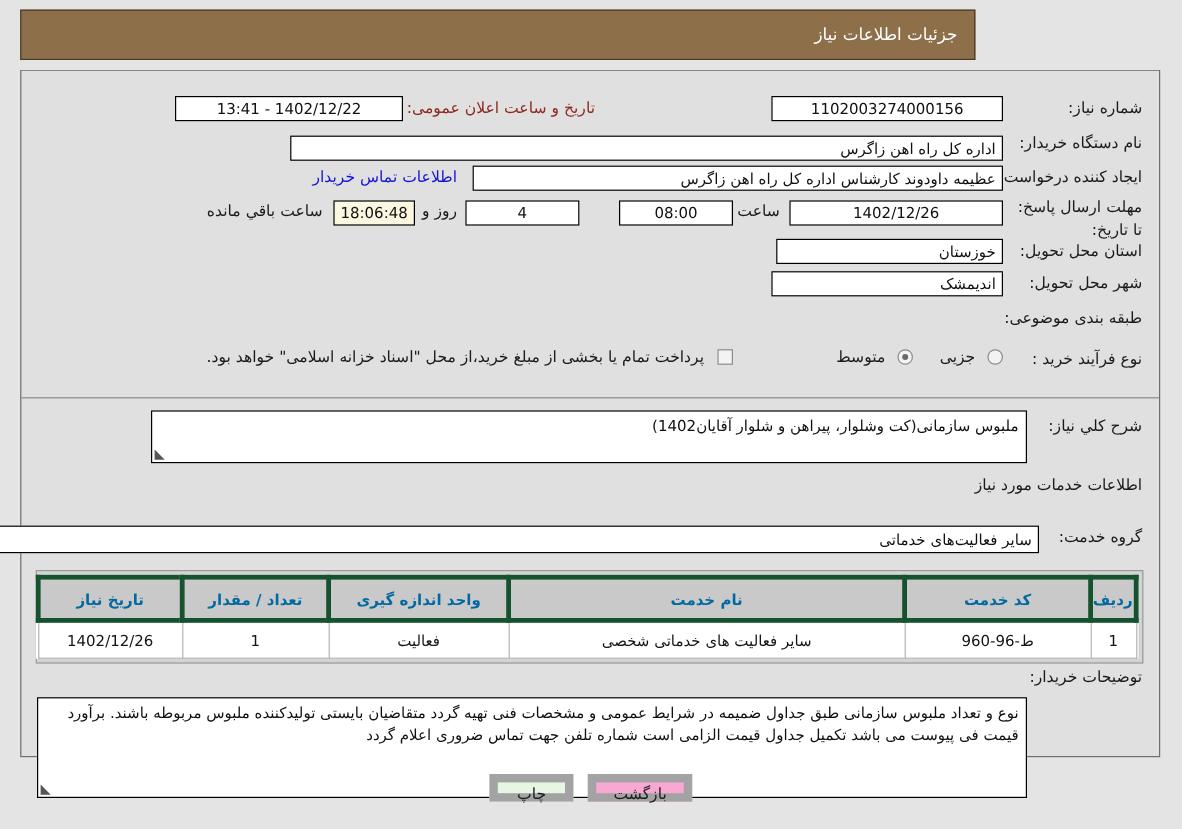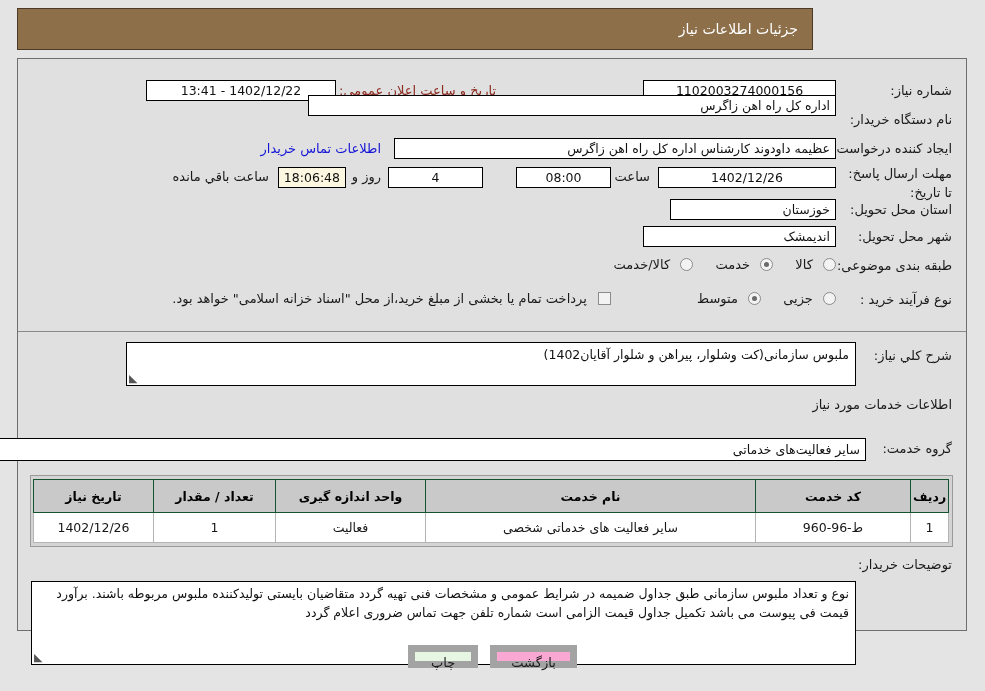--- a/index.html
+++ b/index.html
@@ -166,24 +166,24 @@
   
   table.grid {
     border-collapse: collapse;
     width: 915px;
     background: #ffffff;
     font-size: 12.5px;
     table-layout: fixed;
   }
   table.grid th {
     background: #c9c9c9;
-    border: 1px solid #14532d;
+    border: 4px solid #14532d;
     height: 30px;
     font-weight: bold;
-    color: #000000;
+    color: #0369a1;
     font-size: 12.5px;
   }
   table.grid td {
     border: 1px solid #b4b4b4;
     height: 27px;
     text-align: center;
     color: #161616;
     background: #ffffff;
   }
   .gridwrap {
@@ -249,56 +249,42 @@
 
   <div class="sec-top">
 
     <div class="abs lbl" style="right:14px; top:24px;">شماره نیاز:</div>
     <div class="abs fld" style="right:130px; top:21px; width:193px;">1102003274000156</div>
 
     <div class="abs lbl red" style="right:470px; top:24px;">تاریخ و ساعت اعلان عمومی:</div>
     <div class="abs fld" style="right:630px; top:21px; width:190px;">1402/12/22 - 13:41</div>
 
     <div class="abs lbl" style="right:14px; top:53px;">نام دستگاه خریدار:</div>
-    <div class="abs fld rt" style="right:130px; top:36px; width:528px;">اداره کل راه اهن زاگرس</div>
+    <div class="abs fld rt" style="right:130px; top:54px; width:594px;">اداره کل راه اهن زاگرس</div>
 
     <div class="abs lbl" style="right:14px; top:82px;">ایجاد کننده درخواست:</div>
     <div class="abs fld rt" style="right:130px; top:79px; width:442px;">عظیمه  داودوند کارشناس اداره کل راه اهن زاگرس</div>
     <div class="abs link" style="right:585px; top:82px;">اطلاعات تماس خریدار</div>
 
     <div class="abs lbl" style="right:14px; top:106px; width:110px; white-space:normal; line-height:1.45;">مهلت ارسال پاسخ: تا تاریخ:</div>
     <div class="abs fld" style="right:130px; top:108px; width:178px;">1402/12/26</div>
     <div class="abs plain" style="right:316px; top:110px;">ساعت</div>
     <div class="abs fld" style="right:355px; top:108px; width:95px;">08:00</div>
     <div class="abs fld" style="right:483px; top:108px; width:95px;">4</div>
     <div class="abs plain" style="right:585px; top:110px;">روز و</div>
     <div class="abs fld cream" style="right:620px; top:108px; width:68px;">18:06:48</div>
     <div class="abs plain" style="right:697px; top:110px;">ساعت باقي مانده</div>
 
     <div class="abs lbl" style="right:14px; top:143px;">استان محل تحویل:</div>
-    <div class="abs fld rt" style="right:130px; top:140px; width:166px;">خوزستان</div>
+    <div class="abs fld rt" style="right:130px; top:140px; width:189px;">خوزستان</div>
 
     <div class="abs lbl" style="right:14px; top:170px;">شهر محل تحویل:</div>
     <div class="abs fld rt" style="right:130px; top:167px; width:193px;">اندیمشک</div>
 
     <div class="abs lbl" style="right:14px; top:199px;">طبقه بندی موضوعی:</div>
-    <div class="abs" style="right:130px; top:198px;">
-      <span class="opt">
-        <span class="radio"></span>
-        <span class="ot">کالا</span>
-      </span>
-      <span class="opt">
-        <span class="radio on"></span>
-        <span class="ot">خدمت</span>
-      </span>
-      <span class="opt">
-        <span class="radio"></span>
-        <span class="ot">کالا/خدمت</span>
-      </span>
-    </div>
 
     <div class="abs lbl" style="right:14px; top:233px;">نوع فرآیند خرید :</div>
     <div class="abs" style="right:130px; top:232px;">
       <span class="opt">
         <span class="radio"></span>
         <span class="ot">جزیی</span>
       </span>
       <span class="opt">
         <span class="radio on"></span>
         <span class="ot">متوسط</span>

